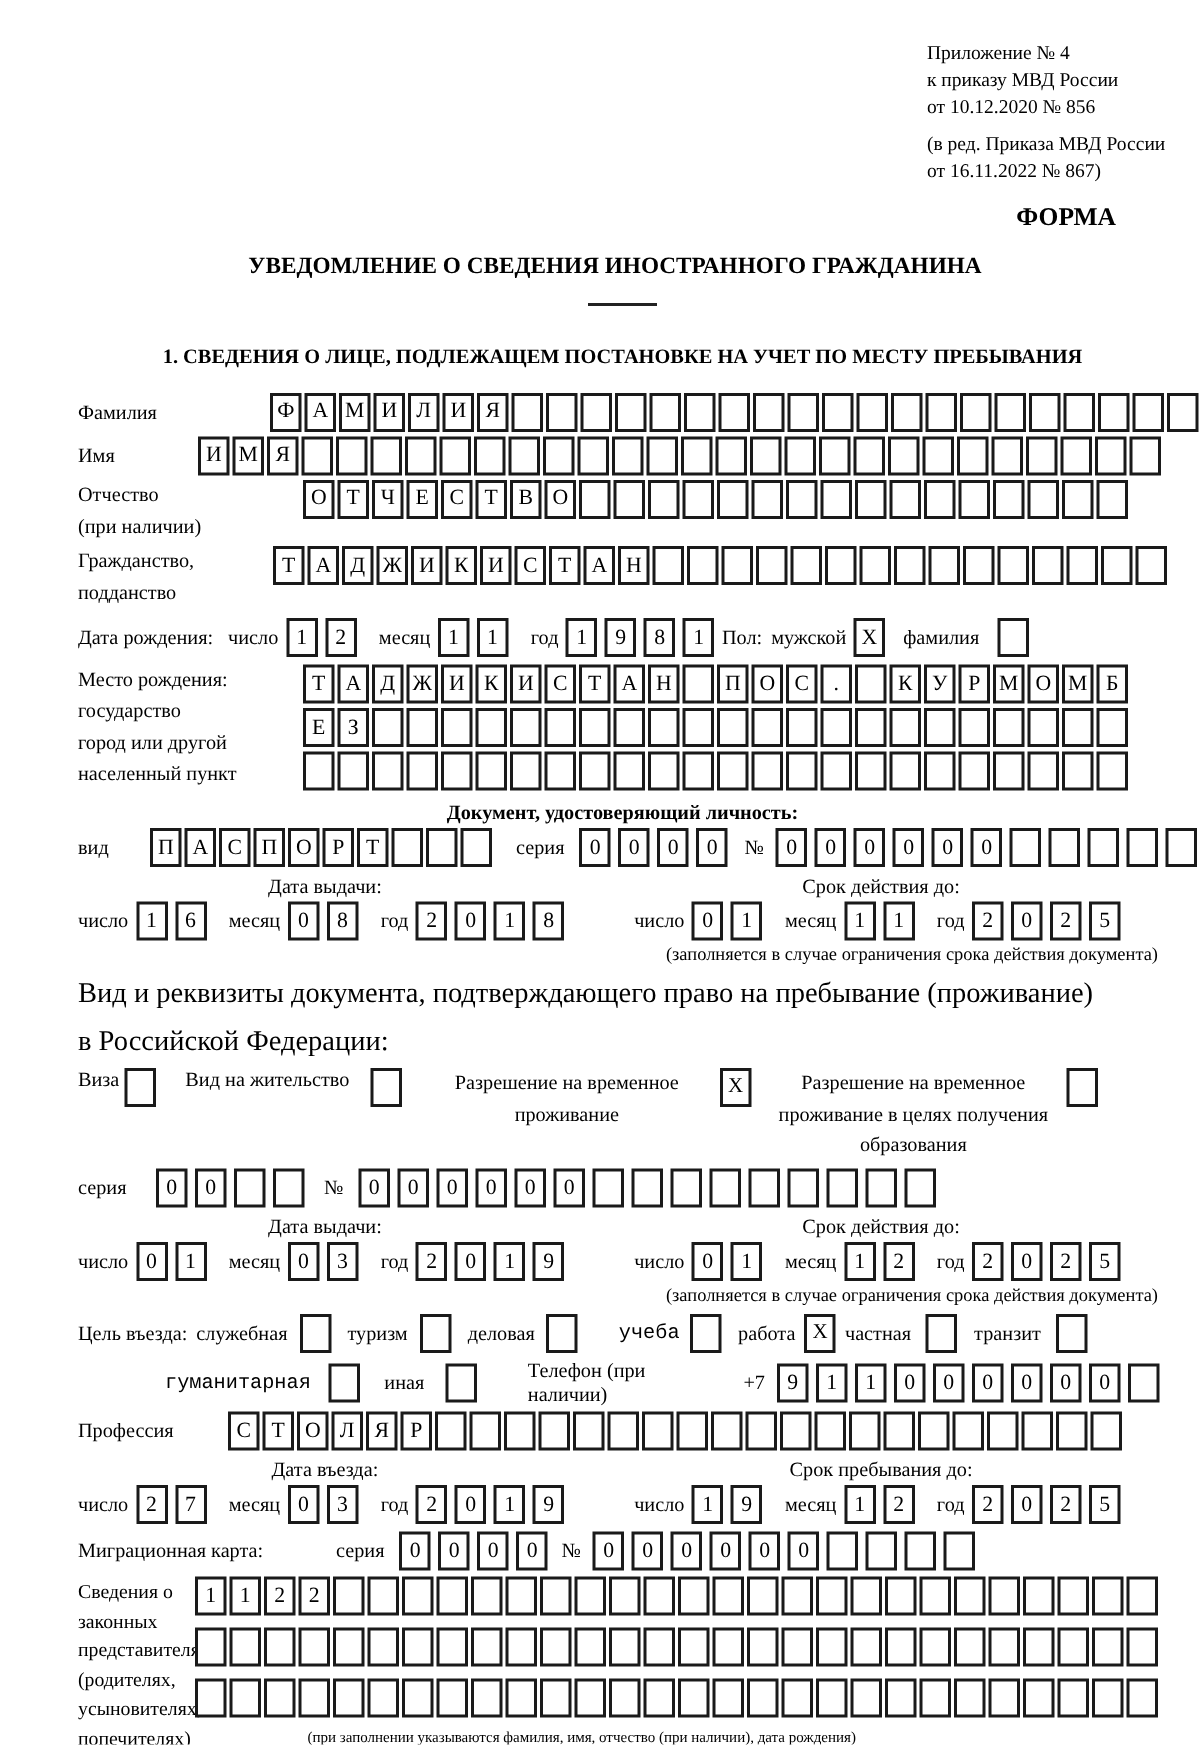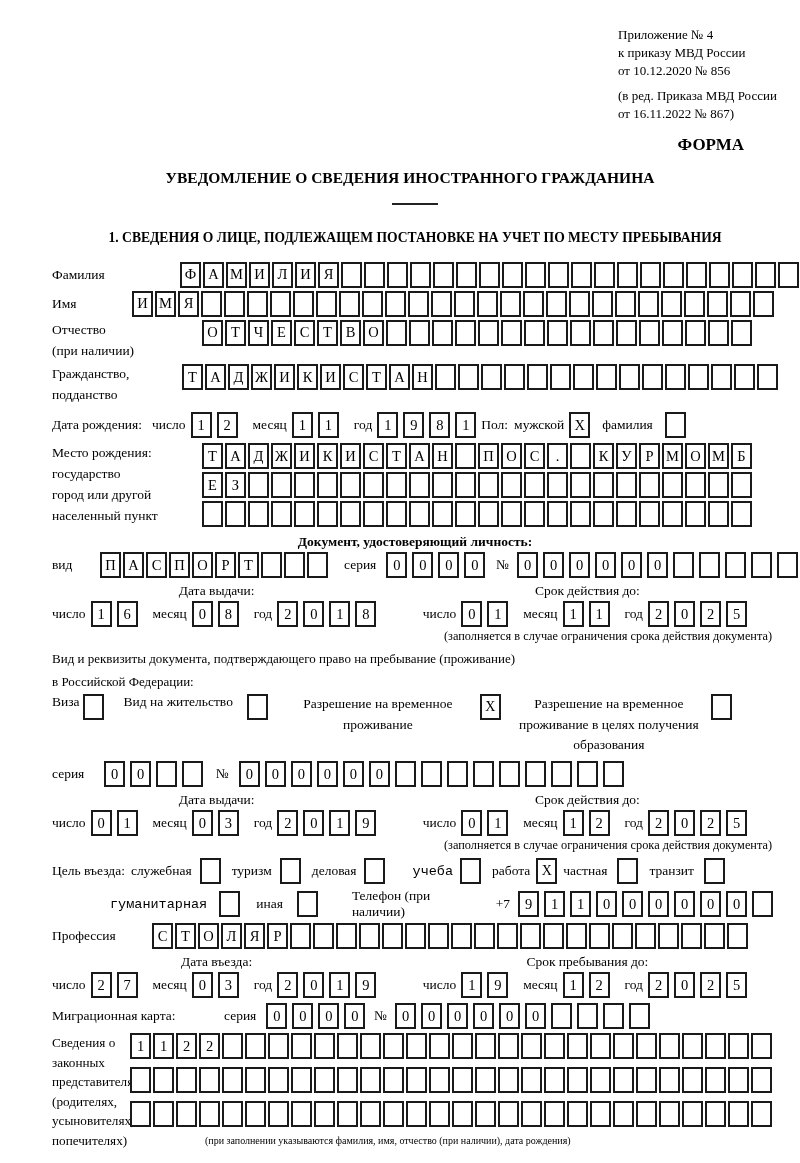--- a/index.html
+++ b/index.html
@@ -35,21 +35,21 @@
 
   .datepair { display:flex; margin-top:5px; }
   .dategrp { }
   .dategrp.right { margin-left:auto; margin-right:26px; }
   .dghead { text-align:center; font-size:13.5px; }
   .dgline { display:flex; align-items:center; margin-top:2px; font-size:13.5px; }
   .dlab { margin:0 5px 0 10px;font-family:Liberation Serif, serif; }
   .dlab.first { margin-left:0; }
   .note-right { text-align:right; font-size:12.3px; margin:2px 6px 0 0; }
 
-  .plain { font-size:13px; margin-top:5px; line-height:1.5;font-family:Liberation Serif, serif; }
+  .plain { font-size:19px; margin-top:5px; line-height:1.5;font-family:Liberation Serif, serif; }
   .optrow { display:flex; align-items:flex-start; margin-top:3px; font-size:13.5px; }
   .optlabel { flex:none; }
   .optlabel.multi { width:188px; text-align:center; line-height:1.5; }
   .cb-gap { margin-left:8px; }
 
   .legal { display:flex; align-items:flex-start; margin-top:4px; }
   .legal .lbl2 { width:78px; font-size:13.2px; line-height:1.48; }
   .legal .rows .cells { margin-bottom:8px; }
   .caption { font-size:10px; margin:2px 0 0 75px; }
 </style>

